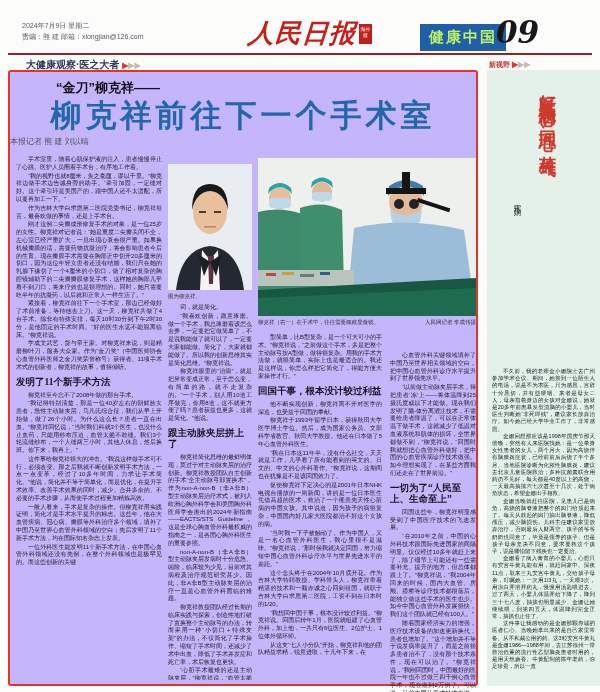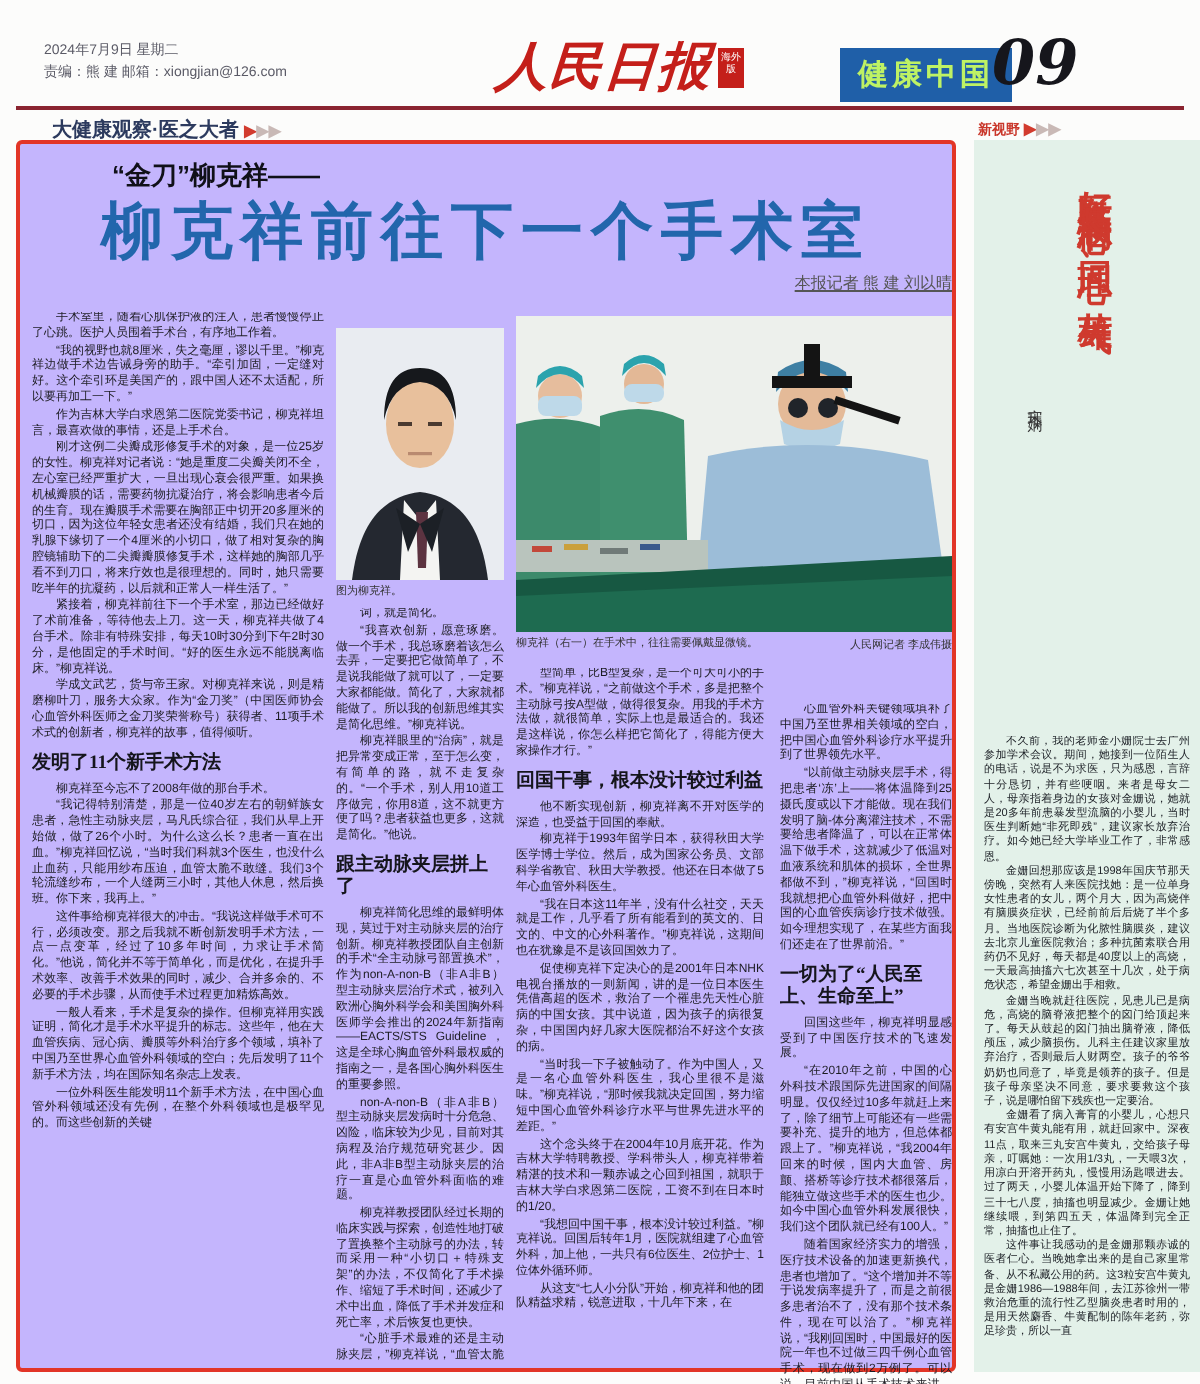--- a/index.html
+++ b/index.html
@@ -19,21 +19,21 @@
   .header-rule{position:absolute;left:8px;top:53px;width:584px;height:2px;background:#8a2430;}
   .rubric-left{position:absolute;left:26px;top:58px;font-size:10px;font-weight:bold;color:#2c3a5e;}
   .rubric-right{position:absolute;left:489px;top:60px;font-size:7px;font-weight:bold;color:#c9372b;}
   .arrow-red{color:#d23b2e;font-size:8px;} .arrow-grey{color:#c9b9b6;font-size:8px;}
   
   .article{position:absolute;left:8px;top:70px;width:466px;height:612px;
            border:2px solid #e23527;border-radius:3px;background:#c4b5fd;}
   .kicker{position:absolute;left:46px;top:7px;font-size:13px;font-weight:bold;color:#101018;}
   .title{position:absolute;left:0;right:0;top:23px;text-align:center;font-size:31px;
          font-weight:bold;color:#2266ac;letter-spacing:4px;font-family:"Liberation Sans",sans-serif;}
-  .byline{position:absolute;left:0;right:0;top:64px;text-align:right;font-size:8px;color:#555;text-decoration:underline;}
+  .byline{position:absolute;left:0;right:0;top:64px;text-align:left;font-size:8px;color:#555;}
   .col{position:absolute;overflow:hidden;font-size:6px;line-height:7.8px;text-align:justify;color:#1c1c22;}
   .col p{margin:0 0 1px 0;text-indent:2em;}
   .col .subhead{font-family:Liberation Serif, serif;font-weight:bold;font-size:9.5px;
                 line-height:11px;text-align:left;text-indent:0;margin:5px 0 4px 0;color:#15151c;}
   .photo{position:absolute;overflow:hidden;background:#dde;}
   .caption{position:absolute;font-size:5.5px;color:#333;line-height:7px;}
   .credit{font-size:5.5px;color:#333;white-space:nowrap;}
   
   .sidebar{position:absolute;left:487px;top:70px;width:113px;height:616px;background:#e3f1e9;}
   .v-title{position:absolute;left:49px;top:12px;height:330px;writing-mode:vertical-rl;

